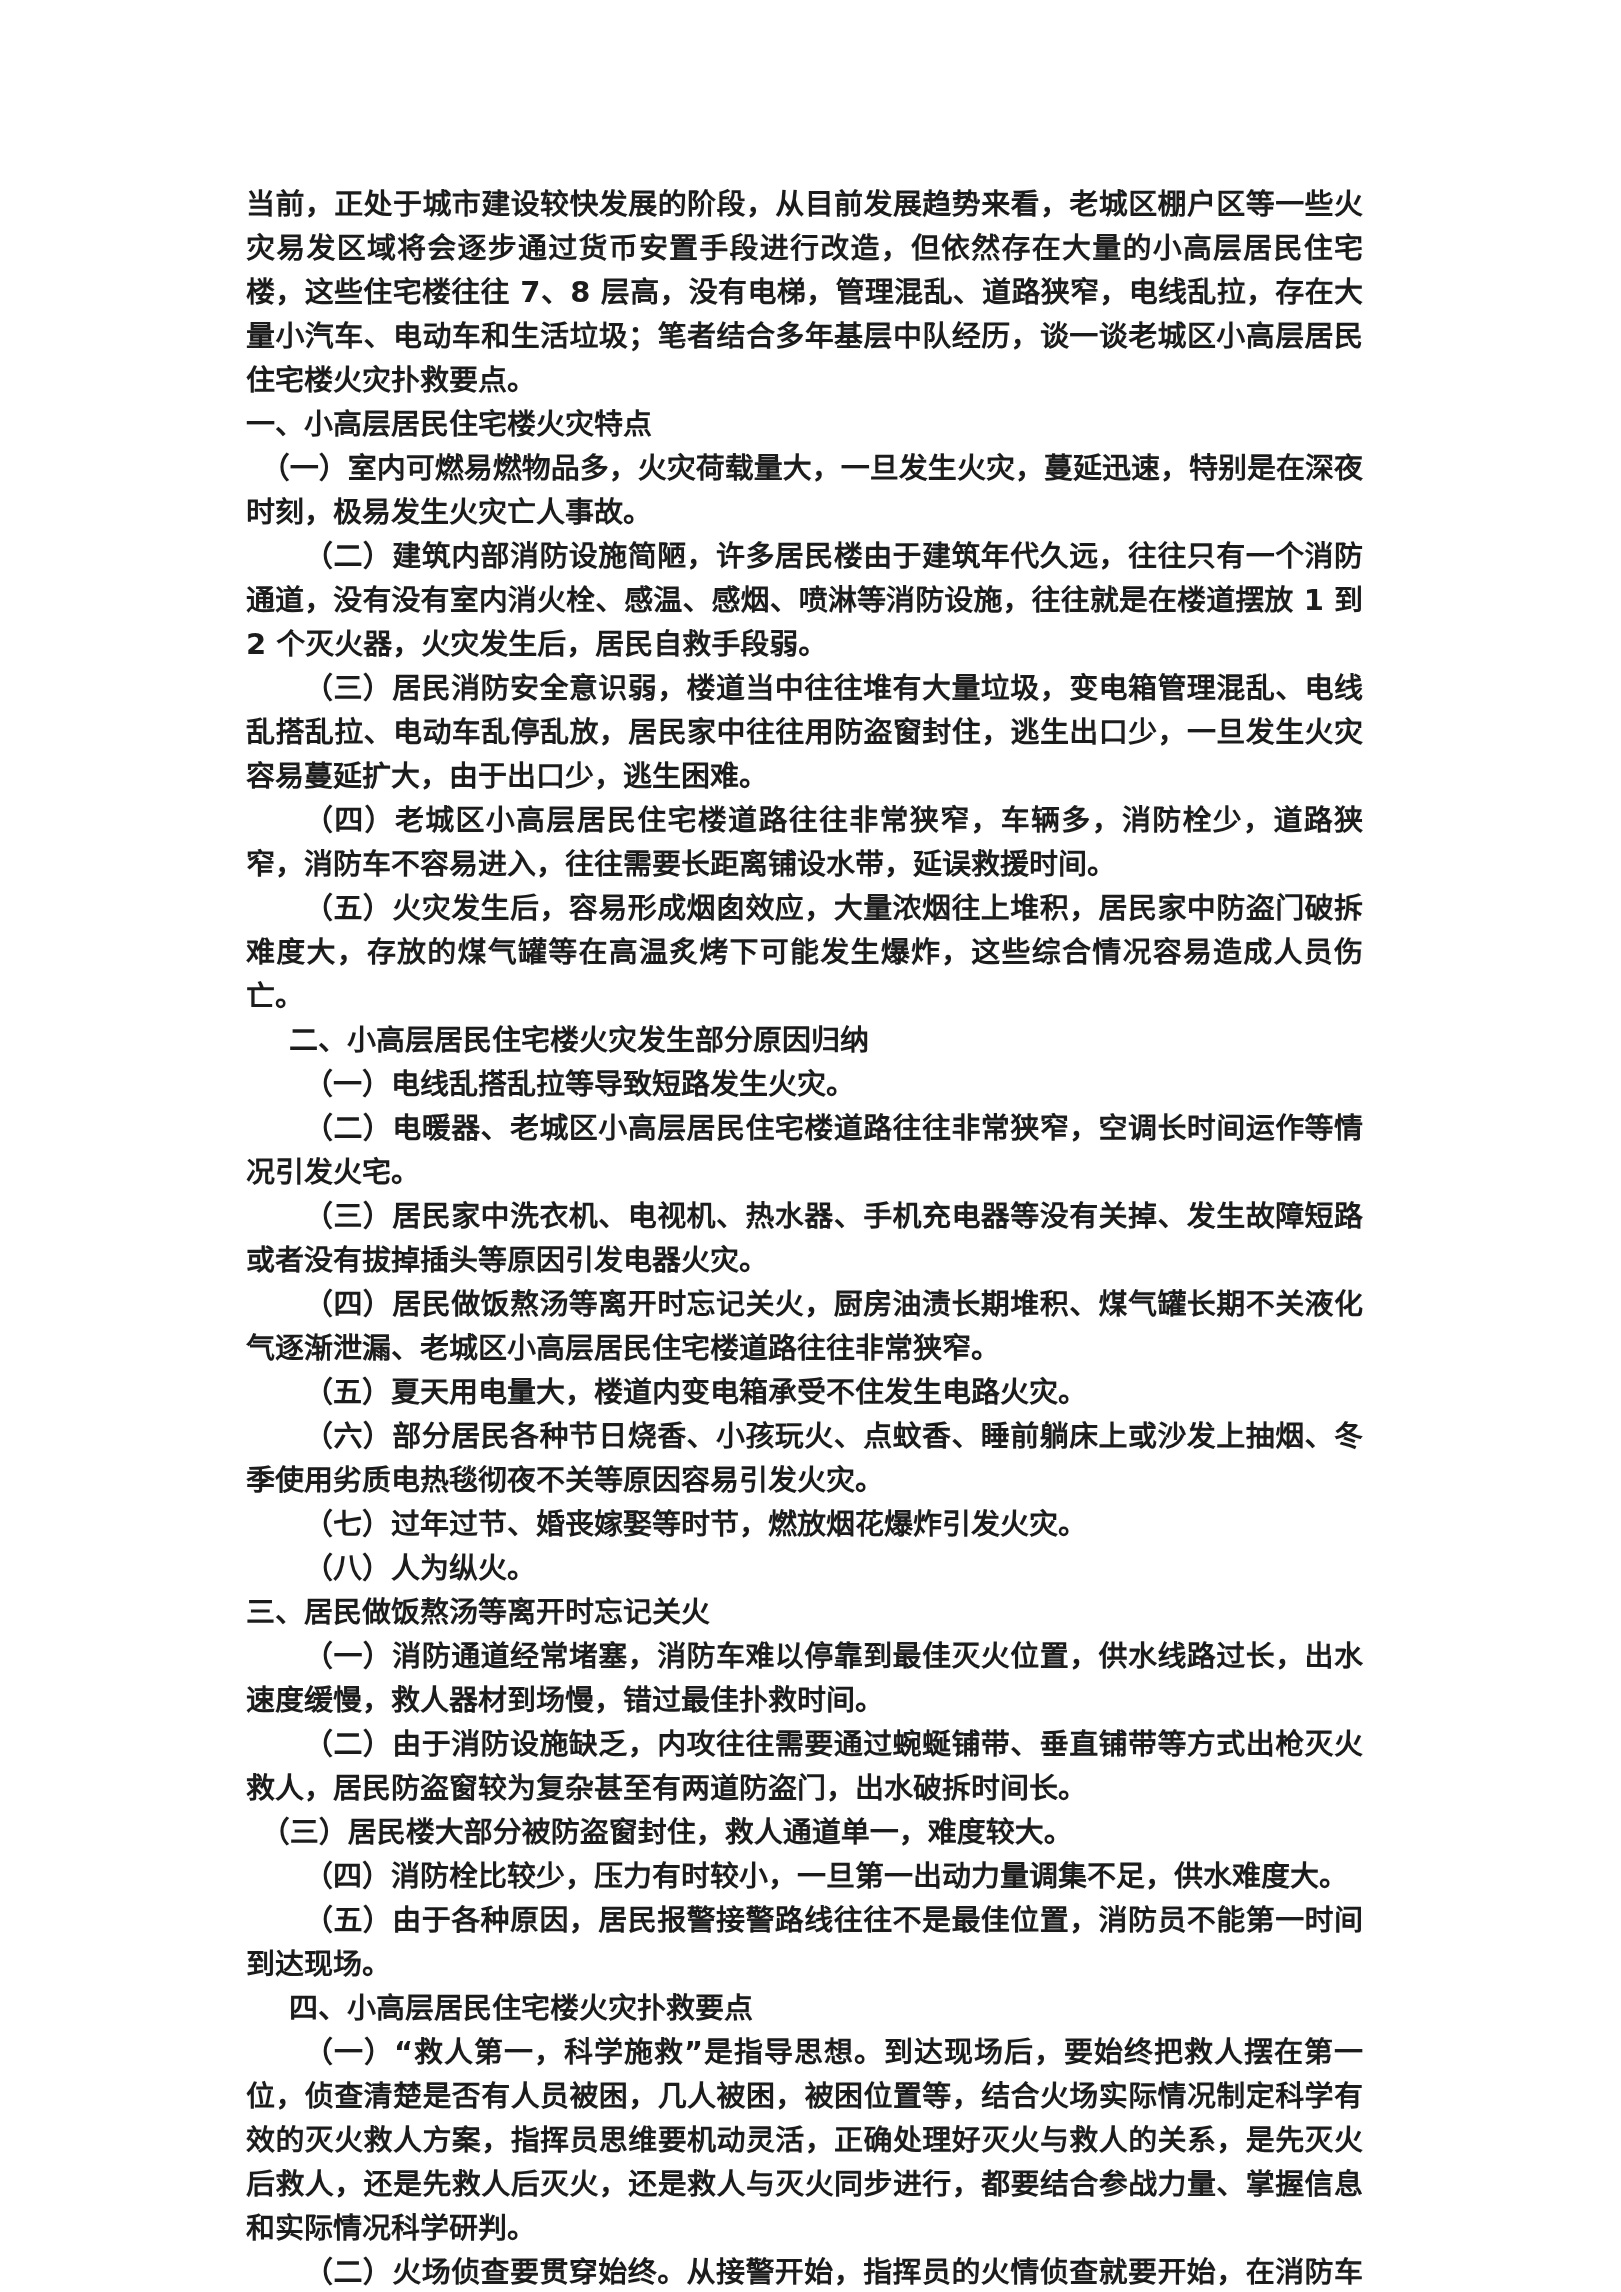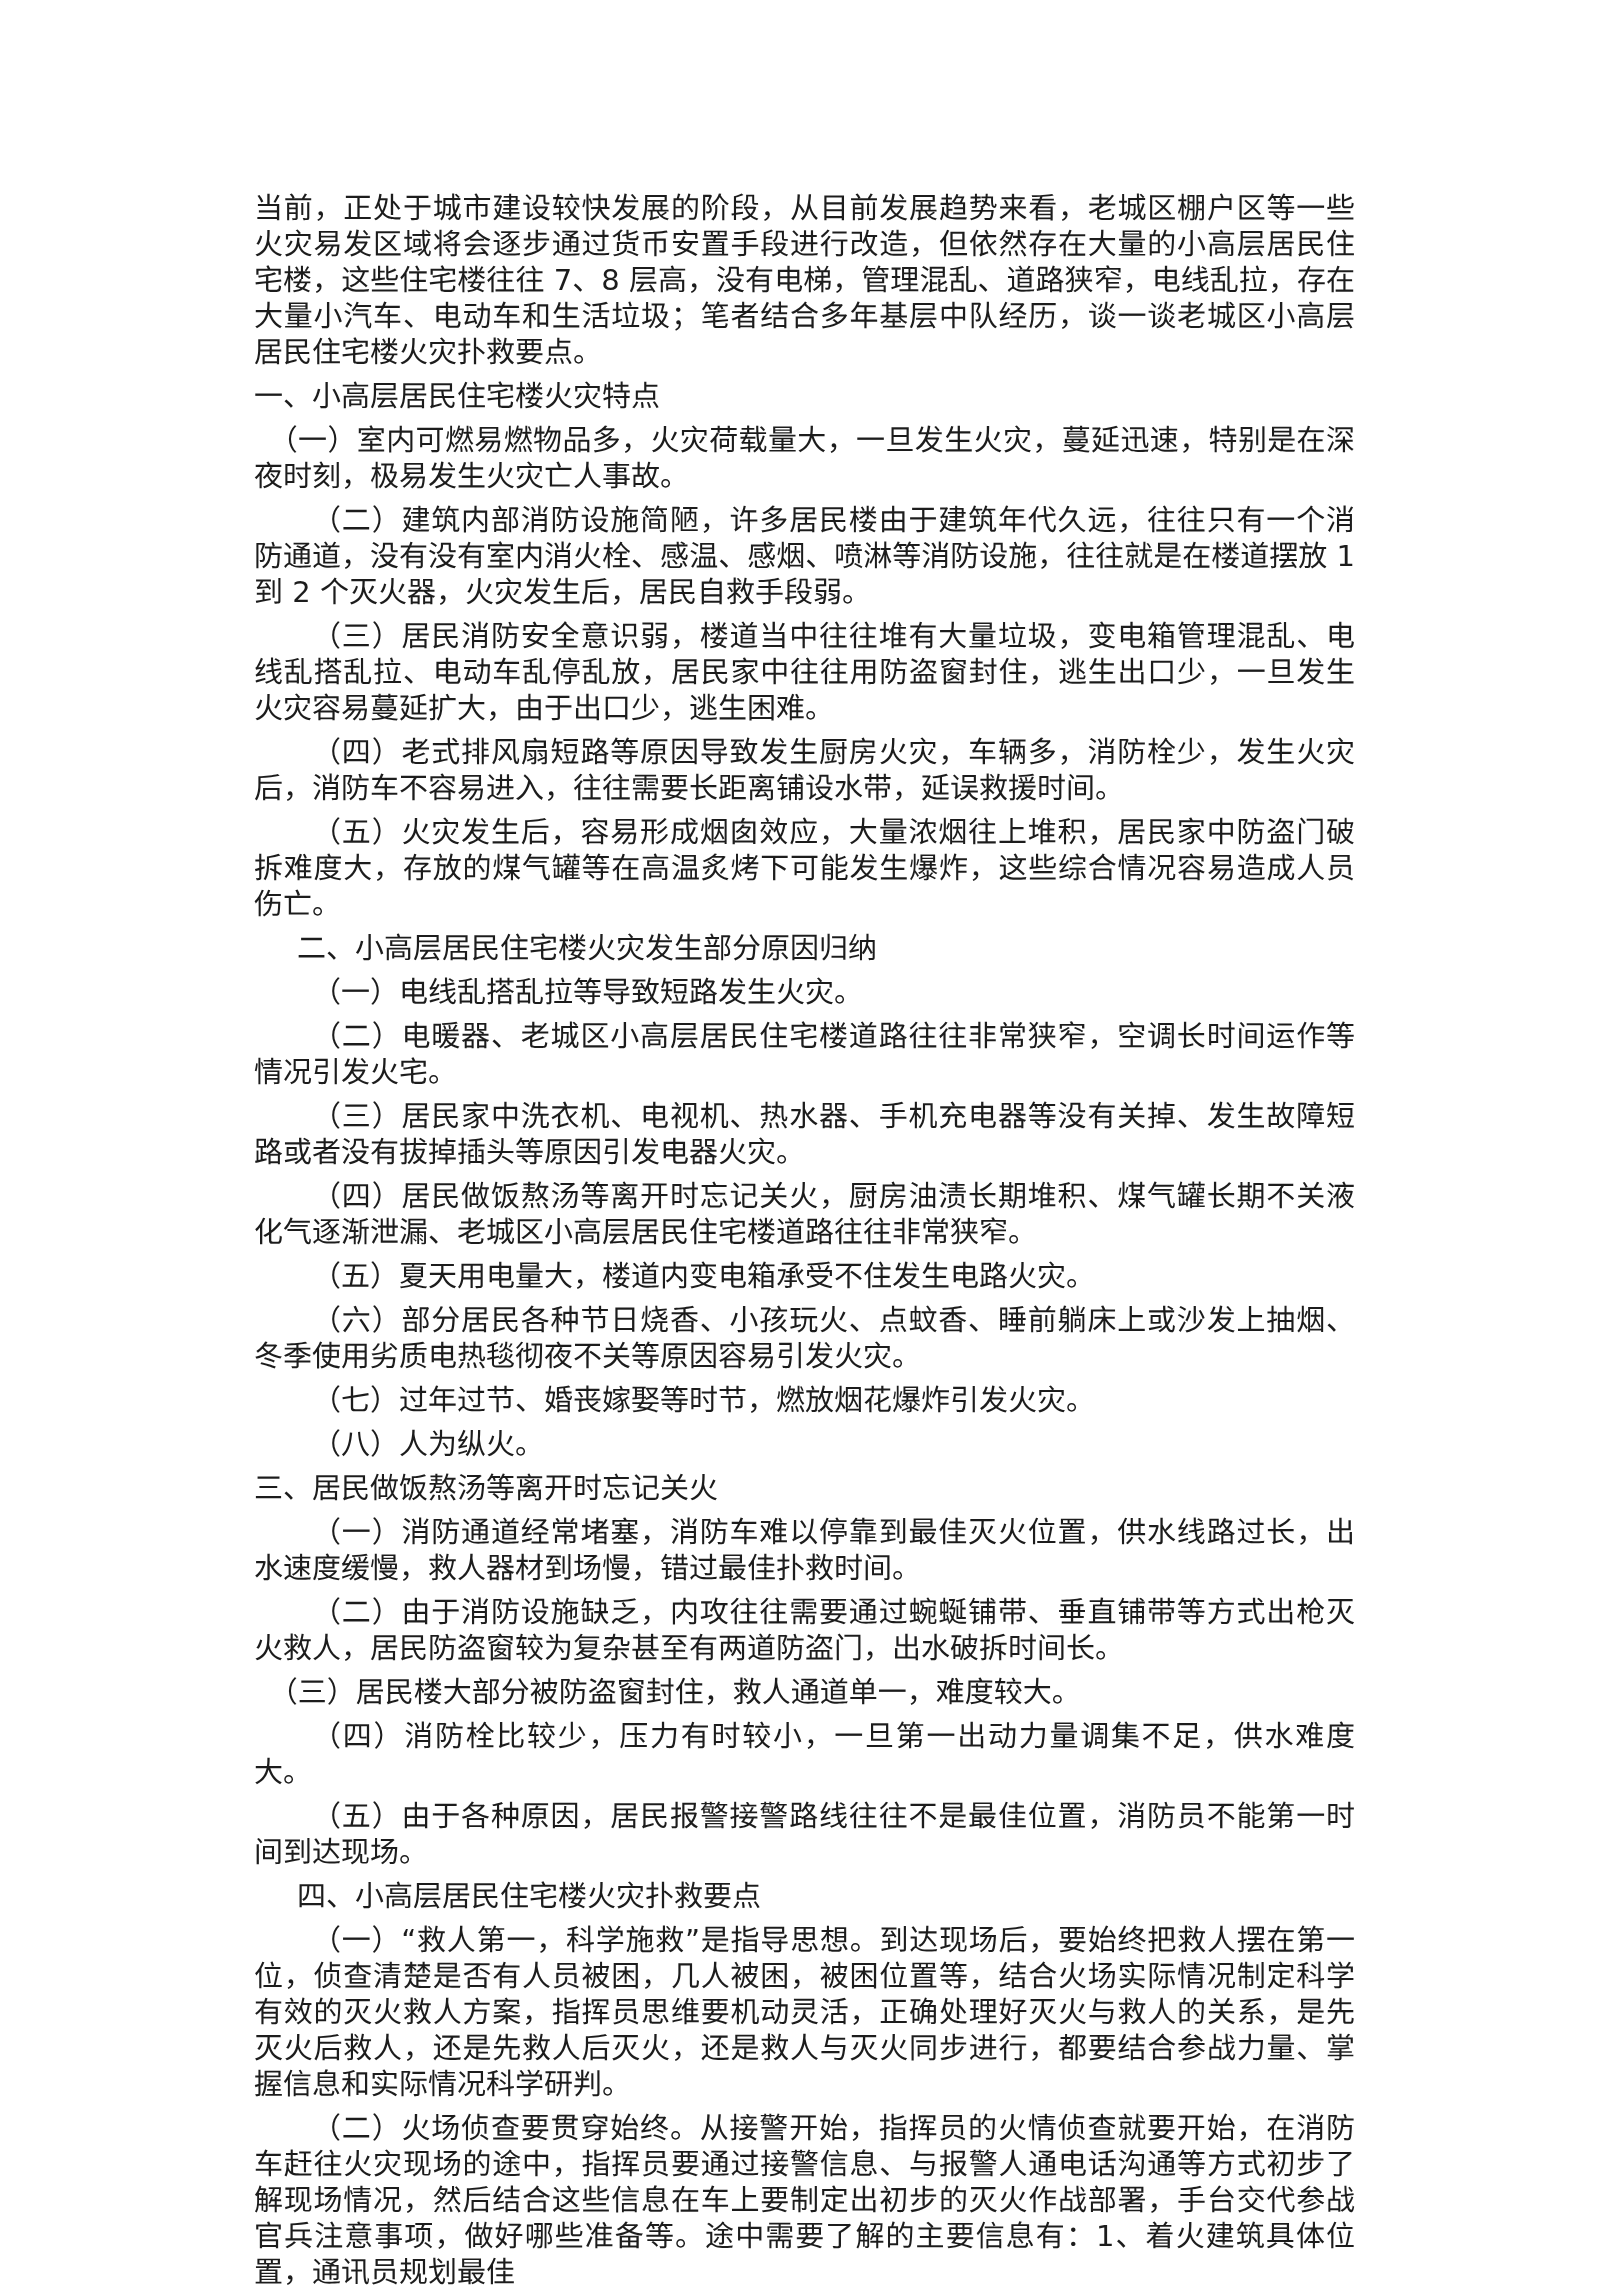--- a/index.html
+++ b/index.html
@@ -21,50 +21,50 @@
     box-sizing: border-box;
   }
   .text-block {
     position: absolute;
     left: 246px;
     top: 182px;
     width: 1117px;
   }
   
   .p {
-    margin: 8px;
+    margin: 0;
     padding: 0;
     font-size: 29px;
-    line-height: 36px;
+    line-height: 44px;
     color: #1c1c1c;
     text-align: justify;
     text-justify: inter-character;
     text-align-last: left;
     letter-spacing: 0;
     word-break: break-all;
     white-space: normal;
-    font-weight: 400;
+    font-weight: 700;
   }
   
   .ind-0  { text-indent: 0; }
   .ind-1  { text-indent: 14.7px; }
   .ind-2  { text-indent: 58px; }
   .ind-3  { text-indent: 43px; }
 </style>
 </head>
 <body>
 
 <div class="page">
   <div class="text-block" id="body-root">
   <p class="p ind-0">当前，正处于城市建设较快发展的阶段，从目前发展趋势来看，老城区棚户区等一些火灾易发区域将会逐步通过货币安置手段进行改造，但依然存在大量的小高层居民住宅楼，这些住宅楼往往 7、8 层高，没有电梯，管理混乱、道路狭窄，电线乱拉，存在大量小汽车、电动车和生活垃圾；笔者结合多年基层中队经历，谈一谈老城区小高层居民住宅楼火灾扑救要点。</p>
       <p class="p ind-0">一、小高层居民住宅楼火灾特点</p>
       <p class="p ind-1">（一）室内可燃易燃物品多，火灾荷载量大，一旦发生火灾，蔓延迅速，特别是在深夜时刻，极易发生火灾亡人事故。</p>
       <p class="p ind-2">（二）建筑内部消防设施简陋，许多居民楼由于建筑年代久远，往往只有一个消防通道，没有没有室内消火栓、感温、感烟、喷淋等消防设施，往往就是在楼道摆放 1 到 2 个灭火器，火灾发生后，居民自救手段弱。</p>
       <p class="p ind-2">（三）居民消防安全意识弱，楼道当中往往堆有大量垃圾，变电箱管理混乱、电线乱搭乱拉、电动车乱停乱放，居民家中往往用防盗窗封住，逃生出口少，一旦发生火灾容易蔓延扩大，由于出口少，逃生困难。</p>
-      <p class="p ind-2">（四）老式排风扇短路等原因导致发生厨房火灾，车辆多，消防栓少，发生火灾后，消防车不容易进入，往往需要长距离铺设水带，延误救援时间。</p>
+      <p class="p ind-2">（四）老城区小高层居民住宅楼道路往往非常狭窄，车辆多，消防栓少，道路狭窄，消防车不容易进入，往往需要长距离铺设水带，延误救援时间。</p>
       <p class="p ind-2">（五）火灾发生后，容易形成烟囱效应，大量浓烟往上堆积，居民家中防盗门破拆难度大，存放的煤气罐等在高温炙烤下可能发生爆炸，这些综合情况容易造成人员伤亡。</p>
       <p class="p ind-3">二、小高层居民住宅楼火灾发生部分原因归纳</p>
       <p class="p ind-2">（一）电线乱搭乱拉等导致短路发生火灾。</p>
       <p class="p ind-2">（二）电暖器、老城区小高层居民住宅楼道路往往非常狭窄，空调长时间运作等情况引发火宅。</p>
       <p class="p ind-2">（三）居民家中洗衣机、电视机、热水器、手机充电器等没有关掉、发生故障短路或者没有拔掉插头等原因引发电器火灾。</p>
       <p class="p ind-2">（四）居民做饭熬汤等离开时忘记关火，厨房油渍长期堆积、煤气罐长期不关液化气逐渐泄漏、老城区小高层居民住宅楼道路往往非常狭窄。</p>
       <p class="p ind-2">（五）夏天用电量大，楼道内变电箱承受不住发生电路火灾。</p>
       <p class="p ind-2">（六）部分居民各种节日烧香、小孩玩火、点蚊香、睡前躺床上或沙发上抽烟、冬季使用劣质电热毯彻夜不关等原因容易引发火灾。</p>
       <p class="p ind-2">（七）过年过节、婚丧嫁娶等时节，燃放烟花爆炸引发火灾。</p>
       <p class="p ind-2">（八）人为纵火。</p>

